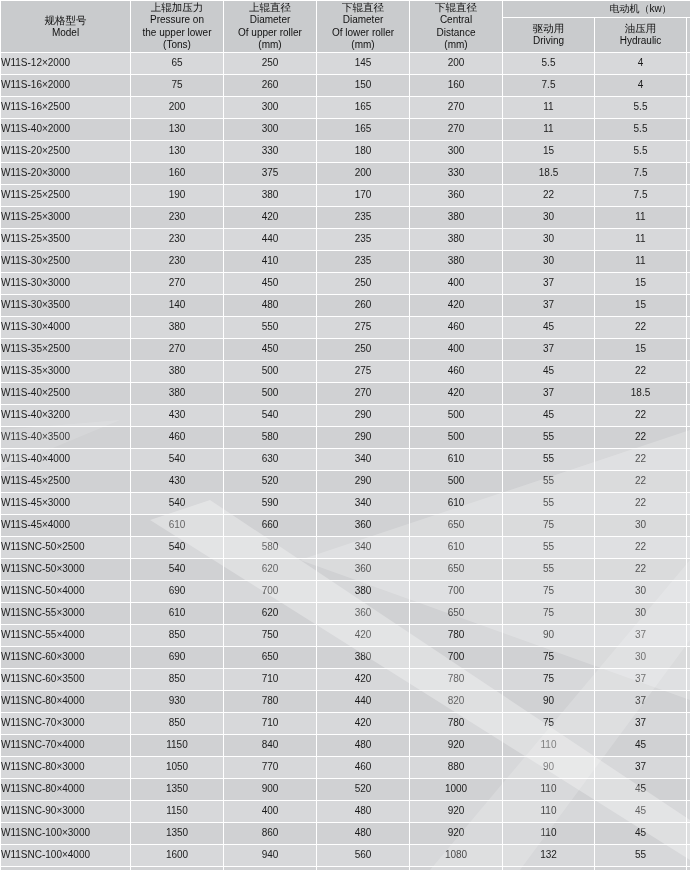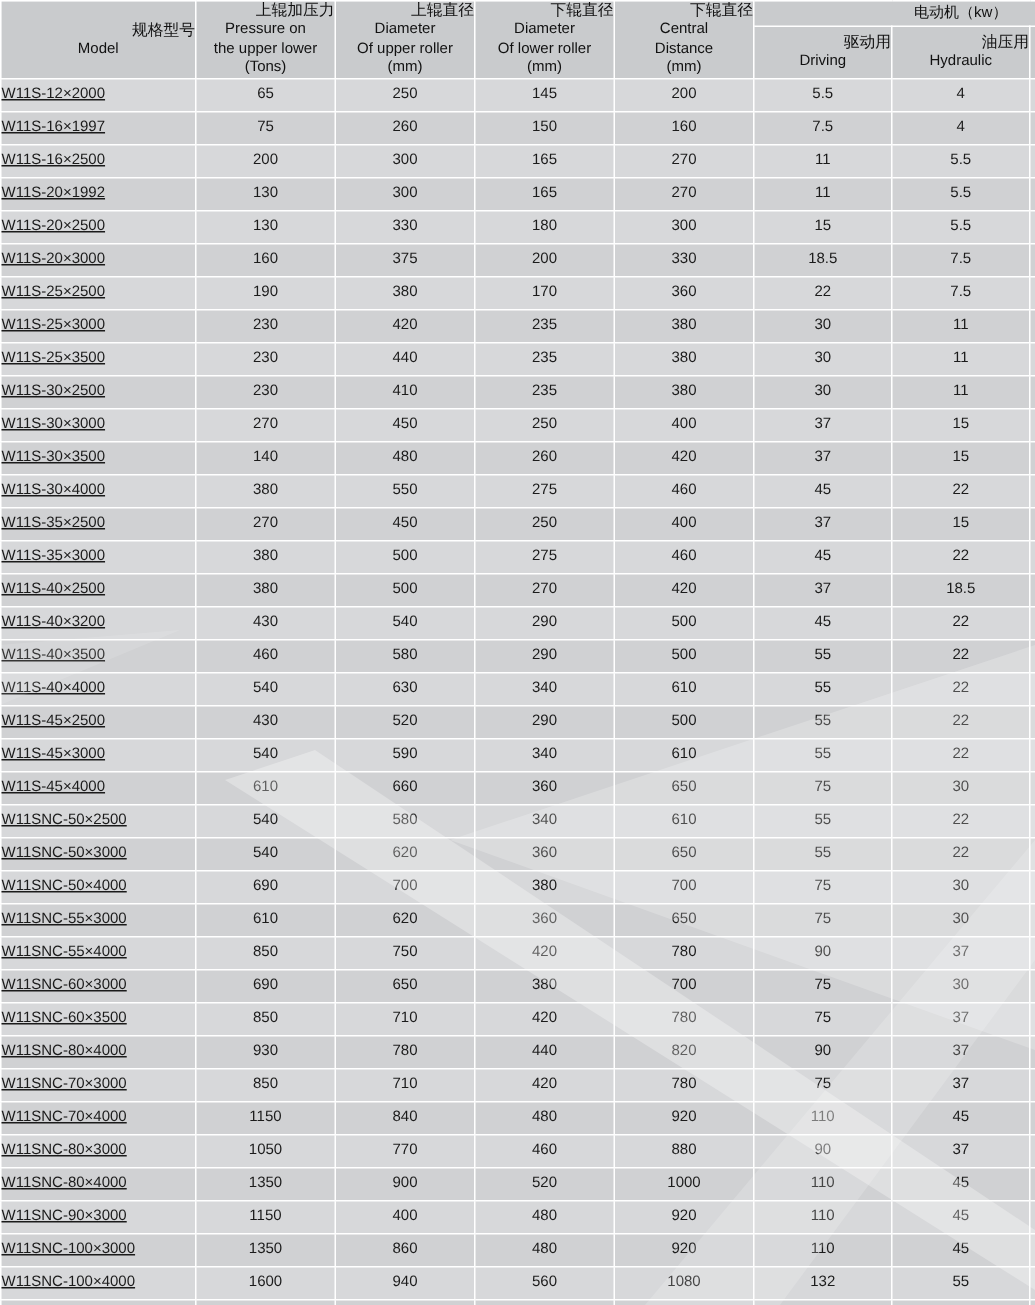--- a/index.html
+++ b/index.html
@@ -32,39 +32,37 @@
     background: #c9cbcd;
     text-align: center;
     vertical-align: middle;
     color: #111;
     font-size: 10.5px;
     padding: 3px 2px;
   }
   thead th .cn {
     display: block;
     font-size: 10.5px;
-    text-align: right;
   }
   thead th .en {
     display: block;
     font-size: 10px;
   }
   tbody td {
     height: 21px;
     text-align: center;
     vertical-align: middle;
     background: #d7d8da;
   }
   tbody tr:nth-child(even) td {
     background: #d0d1d3;
   }
   tbody td.model {
     text-align: left;
     padding-left: 6px;
-    text-decoration: underline;
   }
   .col-model { width: 130px; }
   .col-num   { width: 93px; }
   .col-motor { width: 92px; }
   .overlay {
     position: absolute;
     left: 0;
     top: 0;
     width: 690px;
     height: 870px;
@@ -143,41 +141,41 @@
           <td class="model">W11S-12×2000</td>
           <td>65</td>
           <td>250</td>
           <td>145</td>
           <td>200</td>
           <td>5.5</td>
           <td>4</td>
           <td>0.75</td>
         </tr>
         <tr>
-          <td class="model">W11S-16×1997</td>
+          <td class="model">W11S-16×2000</td>
           <td>75</td>
           <td>260</td>
           <td>150</td>
           <td>160</td>
           <td>7.5</td>
           <td>4</td>
           <td>1.5</td>
         </tr>
         <tr>
           <td class="model">W11S-16×2500</td>
           <td>200</td>
           <td>300</td>
           <td>165</td>
           <td>270</td>
           <td>11</td>
           <td>5.5</td>
           <td>2.2</td>
         </tr>
         <tr>
-          <td class="model">W11S-20×1992</td>
+          <td class="model">W11S-40×2000</td>
           <td>130</td>
           <td>300</td>
           <td>165</td>
           <td>270</td>
           <td>11</td>
           <td>5.5</td>
           <td>2.2</td>
         </tr>
         <tr>
           <td class="model">W11S-20×2500</td>

